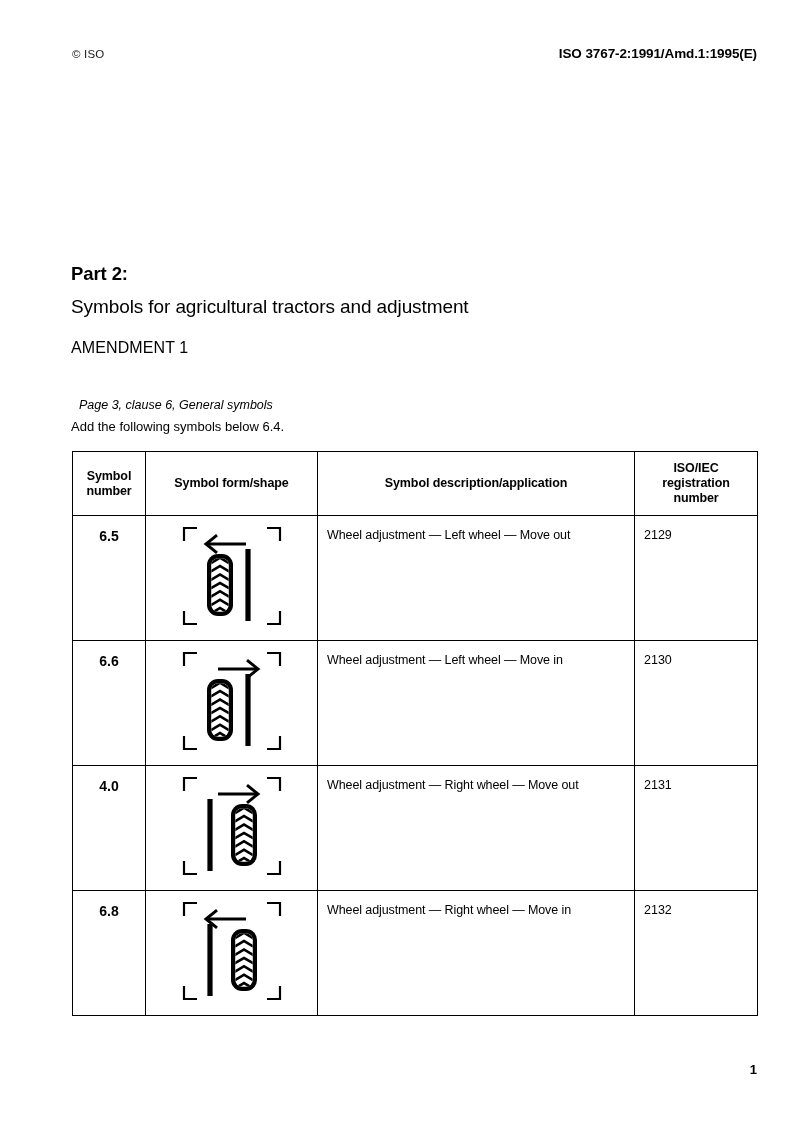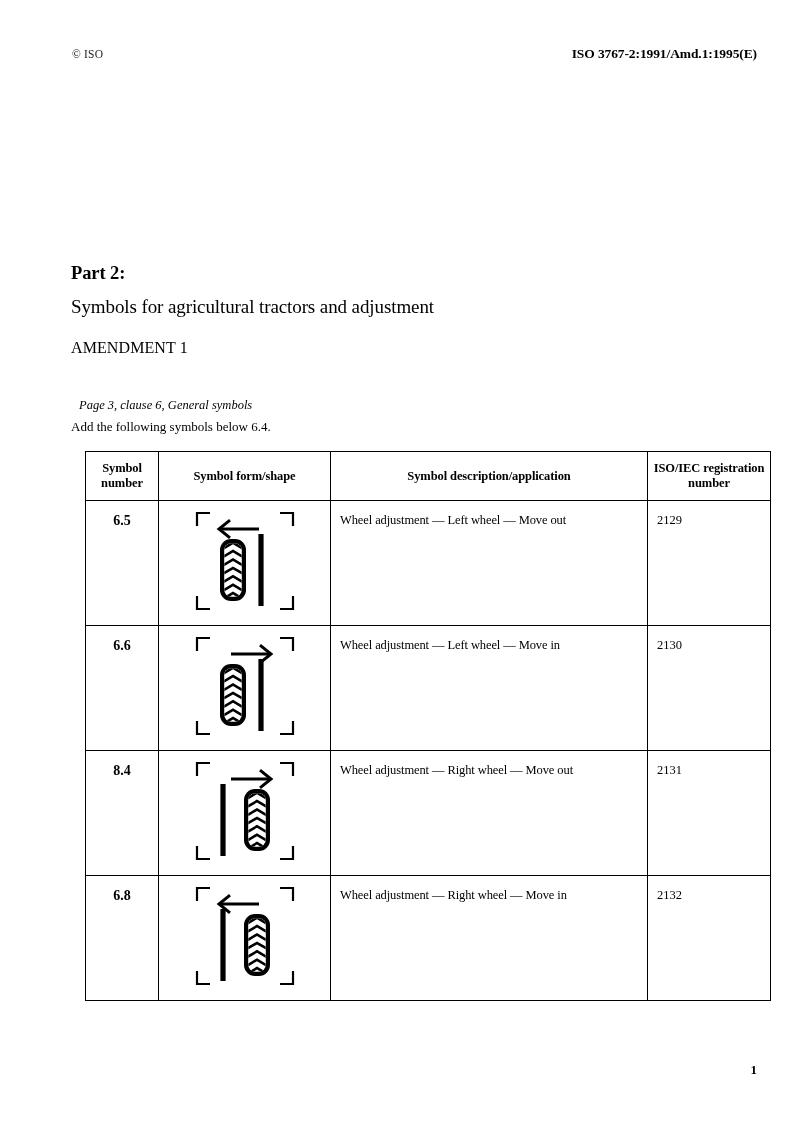--- a/index.html
+++ b/index.html
@@ -14,21 +14,20 @@
     font-family: "Liberation Sans", sans-serif;
     color: #000000;
     overflow: hidden;
   }
 
   .page {
     position: absolute;
     left: 0; top: 0;
     width: 793px;
     height: 1098px;
-    font-family: Liberation Serif, serif;
   }
 
   
   .hdr {
     position: absolute;
     left: 72px;
     top: 46px;
     width: 685px;
     height: 18px;
   }
@@ -99,21 +98,21 @@
     position: absolute;
     left: 71px;
     top: 419px;
     font-size: 13px;
     letter-spacing: 0px;
   }
 
   
   .tbl {
     position: absolute;
-    left: 85px;
+    left: 72px;
     top: 451px;
     width: 685px;
     border-collapse: collapse;
     table-layout: fixed;
   }
   .tbl td, .tbl th {
     border: 1px solid #000000;
     padding: 0;
     vertical-align: top;
   }
@@ -256,21 +255,21 @@
                   <path d="M31.2,87.80000000000001 L40,82.60000000000001 L48.8,87.80000000000001 L48.8,90.80000000000001 L40,85.60000000000001 L31.2,90.80000000000001 Z" fill="#000"></path>
                   <path d="M31.2,96.20000000000002 L40,91.00000000000001 L48.8,96.20000000000002 L48.8,99.20000000000002 L40,94.00000000000001 L31.2,99.20000000000002 Z" fill="#000"></path>
                 </g>
                 <rect x="38" y="18.5" width="40" height="3" fill="#000"></rect>
                 <path d="M67,11.2 L78,20 L67,28.8" fill="none" stroke="#000" stroke-width="3" stroke-linecap="butt" stroke-linejoin="miter"></path>
               </svg></span></td>
           <td class="cell-desc">Wheel adjustment — Left wheel — Move in</td>
           <td class="cell-reg">2130</td>
         </tr>
         <tr style="height: 124px;">
-          <td class="cell-num">8.4</td>
+          <td class="cell-num">4.0</td>
           <td class="cell-shape"><span class="sym-wrap"><svg width="104" height="104" viewBox="0 0 104 104">
                 <path d="M17,4 H4 V17" fill="none" stroke="#000" stroke-width="2.2"></path>
                 <path d="M87,4 H100 V17" fill="none" stroke="#000" stroke-width="2.2"></path>
                 <path d="M4,87 V100 H17" fill="none" stroke="#000" stroke-width="2.2"></path>
                 <path d="M100,87 V100 H87" fill="none" stroke="#000" stroke-width="2.2"></path>
                 <rect x="27.4" y="25" width="5.2" height="72" fill="#000"></rect>
                 <rect x="51" y="30" width="26" height="62" rx="11" ry="11" fill="#000"></rect>
                 <rect x="55.2" y="34.2" width="17.6" height="53.6" rx="7" ry="7" fill="#fff"></rect>
                 <g clip-path="url(#clip-sym2)">
                   <defs>

